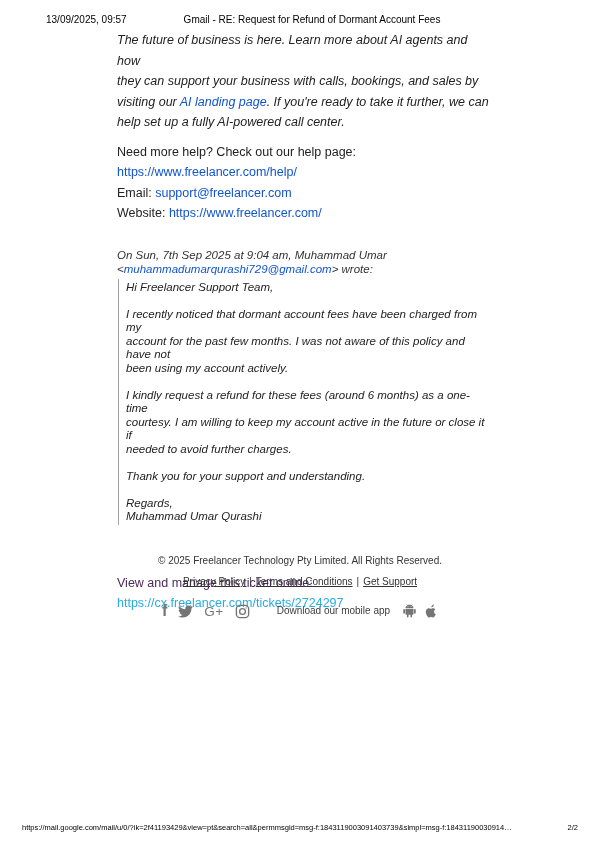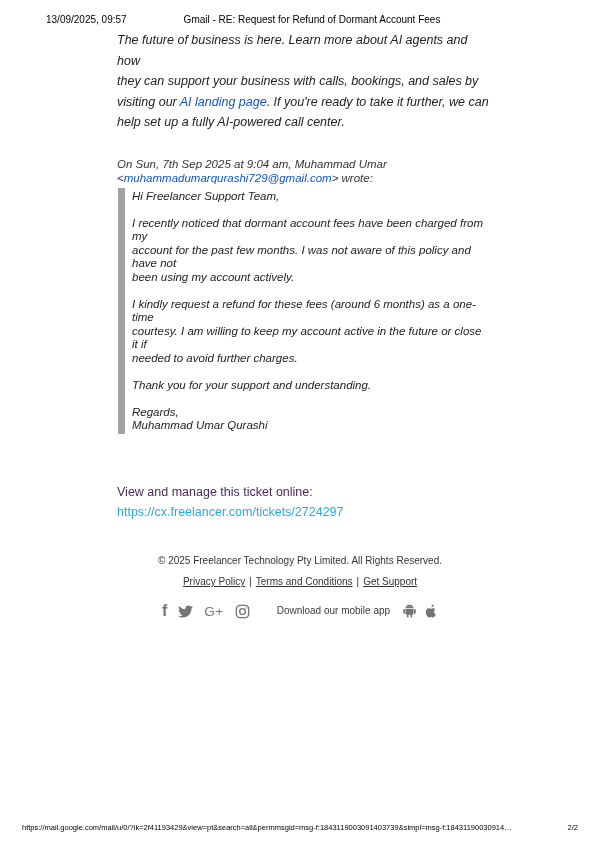--- a/index.html
+++ b/index.html
@@ -25,21 +25,21 @@
   .content{position:absolute;left:117px;top:30px;width:372px;font-size:12.5px;line-height:20.5px;color:#222;}
   .content p{margin:0;}
   a,.link{color:#1155cc;text-decoration:none;cursor:pointer;}
 
   .help{margin-top:9px;}
 
   .attr{margin-top:24px;font-size:11.5px;line-height:14px;color:#333;}
 
   blockquote.quote{
     margin:3px 0 0 1px;
-    border-left:7px solid #a3a3a3;
+    border-left:1px solid #a3a3a3;
     padding:2px 0 1px 7px;
     font-size:11.5px;line-height:13.5px;color:#222;
   }
   blockquote.quote p{margin:0 0 13.5px 0;}
   blockquote.quote p.last{margin-bottom:0;}
 
   .ticket{margin-top:48px;line-height:20px;}
   .ticket-label{color:#4c2a5a;}
   .ticket-link{display:inline-block;color:#29abe2;text-decoration:none;cursor:pointer;}
 
@@ -64,20 +64,26 @@
   <span class="ph-title">Gmail - RE: Request for Refund of Dormant Account Fees</span>
 </div>
 
 <div class="content">
 
   <p class="pre"><span>The future of business is here. Learn more about AI agents and how
 they can support your business with calls, bookings, and sales by
 visiting our </span><a class="link">AI landing page</a><span>. If you're ready to take it further, we can
 help set up a fully AI-powered call center.</span></p>
 
+  <div class="help">
+    <div>Need more help? Check out our help page:</div>
+    <div><a class="link">https://www.freelancer.com/help/</a></div>
+    <div><span>Email: </span><a class="link">support@freelancer.com</a></div>
+    <div><span>Website: </span><a class="link">https://www.freelancer.com/</a></div>
+  </div>
 
   <div class="attr pre"><span>On Sun, 7th Sep 2025 at 9:04 am, Muhammad Umar
 &lt;</span><a class="link">muhammadumarqurashi729@gmail.com</a><span>&gt; wrote:</span></div>
 
   <blockquote class="quote">
     <p class="pre">Hi Freelancer Support Team,</p>
     <p class="pre">I recently noticed that dormant account fees have been charged from my
 account for the past few months. I was not aware of this policy and have not
 been using my account actively.</p>
     <p class="pre">I kindly request a refund for these fees (around 6 months) as a one-time

